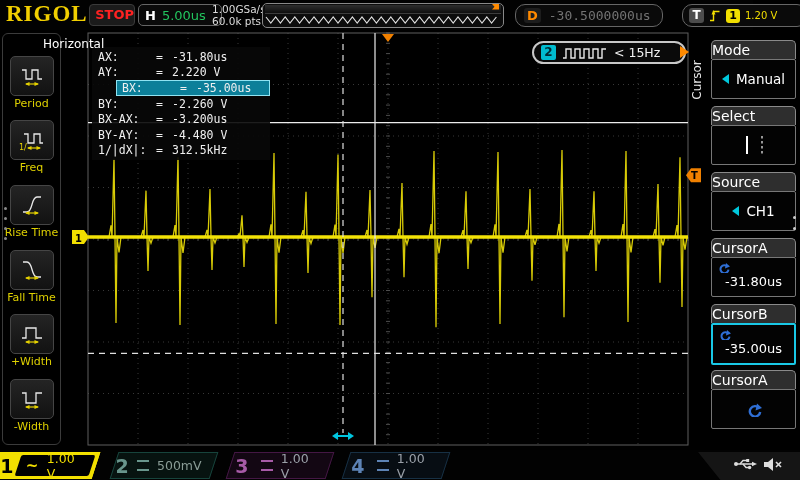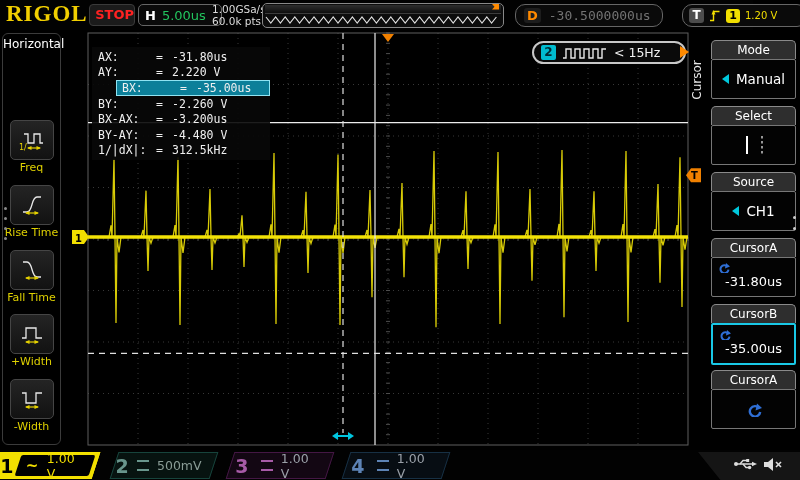--- a/index.html
+++ b/index.html
@@ -29,21 +29,21 @@
   .tbox{position:absolute;left:682px;top:4px;width:111px;height:21px;background:#0a0a0a;
         border:1px solid #666;border-radius:10px;display:flex;align-items:center;gap:5px;padding:0 6px;}
   .tbox .tl{color:#fff;font-weight:bold;font-size:12px;background:#4d4d4d;width:15px;height:15px;
         border-radius:3px;text-align:center;line-height:15px;}
   .tbox .tch{color:#000;font-weight:bold;font-size:11px;background:#f2df00;width:14px;height:14px;
         border-radius:3px;text-align:center;line-height:14px;}
   .tbox .tv{color:#f2df00;font-size:10px;}
   
   .sidebar{position:absolute;left:2px;top:33px;width:57px;height:410px;border:1px solid #3b3b3b;
         border-radius:6px;z-index:5;}
-  .sb-title{color:#fff;font-size:12px;text-align:left;margin-top:3px;}
+  .sb-title{color:#fff;font-size:12px;text-align:left;margin-top:3px;margin-left:40px;}
   .sb-item{position:absolute;left:0;width:100%;text-align:center;}
   .sb-ic{width:42px;height:38px;margin:0 auto;background:linear-gradient(#242424,#121212);
         border:1px solid #454545;border-radius:5px;display:flex;align-items:center;justify-content:center;}
   .sb-lb{color:#ded000;font-size:11px;margin-top:1px;white-space:nowrap;}
   .sb-dots{position:absolute;left:4px;top:200px;z-index:5;}
   .sb-dots i{display:block;width:3px;height:3px;border-radius:50%;background:#8a8a8a;margin:7px 0;}
   
   #scope{position:absolute;left:60px;top:30px;z-index:1;}
   
   .readout{position:absolute;left:92px;top:47px;width:178px;background:rgba(8,8,8,.9);z-index:4;
@@ -57,21 +57,21 @@
   .badge-num{width:15px;height:15px;background:#00bcd0;color:#002a33;font-weight:bold;font-size:12px;
         text-align:center;line-height:15px;border-radius:2px;flex:0 0 auto;}
   .badge-txt{color:#f0f0f0;font-size:12.5px;white-space:nowrap;}
   .badge-arrow{position:absolute;left:680px;top:46px;width:0;height:0;border-left:9px solid #ff8a00;
         border-top:6px solid transparent;border-bottom:6px solid transparent;z-index:4;}
   
   .vtab{position:absolute;left:668px;top:72px;width:60px;height:16px;transform:rotate(-90deg);
         color:#e8e8e8;font-size:12px;text-align:center;z-index:5;}
   .mgroup{position:absolute;left:711px;width:85px;z-index:5;}
   .mhead{height:18px;background:#2e2e2e;border:1px solid #8a8a8a;border-bottom:none;
-        border-radius:5px 5px 0 0;color:#fff;font-size:12px;text-align:center;line-height:18px;}
+        border-radius:5px 5px 0 0;color:#fff;font-size:14px;text-align:left;line-height:18px;}
   .mbtn{height:38px;background:#030303;border:1px solid #777;border-radius:2px;position:relative;
         display:flex;align-items:center;justify-content:center;color:#fff;font-size:13.5px;}
   .mbtn.selected{border:2px solid #19c8e6;}
   .tri{width:0;height:0;border-right:7px solid #00c8dc;border-top:5px solid transparent;
         border-bottom:5px solid transparent;margin-right:7px;}
   .spin{position:absolute;left:5px;top:3px;}
   .mval{font-size:13px;margin-top:8px;}
   .pagedots{position:absolute;left:793px;top:208px;z-index:5;}
   .pagedots i{display:block;width:3px;height:3px;border-radius:50%;background:#ccc;margin:8px 0;}
   
@@ -147,20 +147,29 @@
       <polygon points="4.5,2 2.5,6.5 6.5,6.5" fill="#f2df00"></polygon>
     </svg>
     <span class="tch">1</span>
     <span class="tv">1.20 V</span>
   </div>
 </div>
 
 <div class="sidebar">
   <div class="sb-title">Horizontal</div>
 
+  <div class="sb-item" style="top:22px">
+    <div class="sb-ic">
+        <svg width="26" height="24">
+      <path d="M3 6 h4 v9 h6 V6 h6 v9 h4" fill="none" stroke="#e8e8e8" stroke-width="1.3"></path>
+      <use href="#arrw" transform="translate(0,17)"></use>
+        </svg>
+      </div>
+    <div class="sb-lb">Period</div>
+  </div>
 
   <div class="sb-item" style="top:86px">
     <div class="sb-ic">
         <svg width="26" height="24">
       <path d="M5 6 h4 v9 h6 V6 h6 v9 h3" fill="none" stroke="#e8e8e8" stroke-width="1.3"></path>
       <text x="0" y="22" fill="#e6d200" font-size="8">1/</text>
       <use href="#arrw" transform="translate(2,17)"></use>
         </svg>
       </div>
     <div class="sb-lb">Freq</div>

